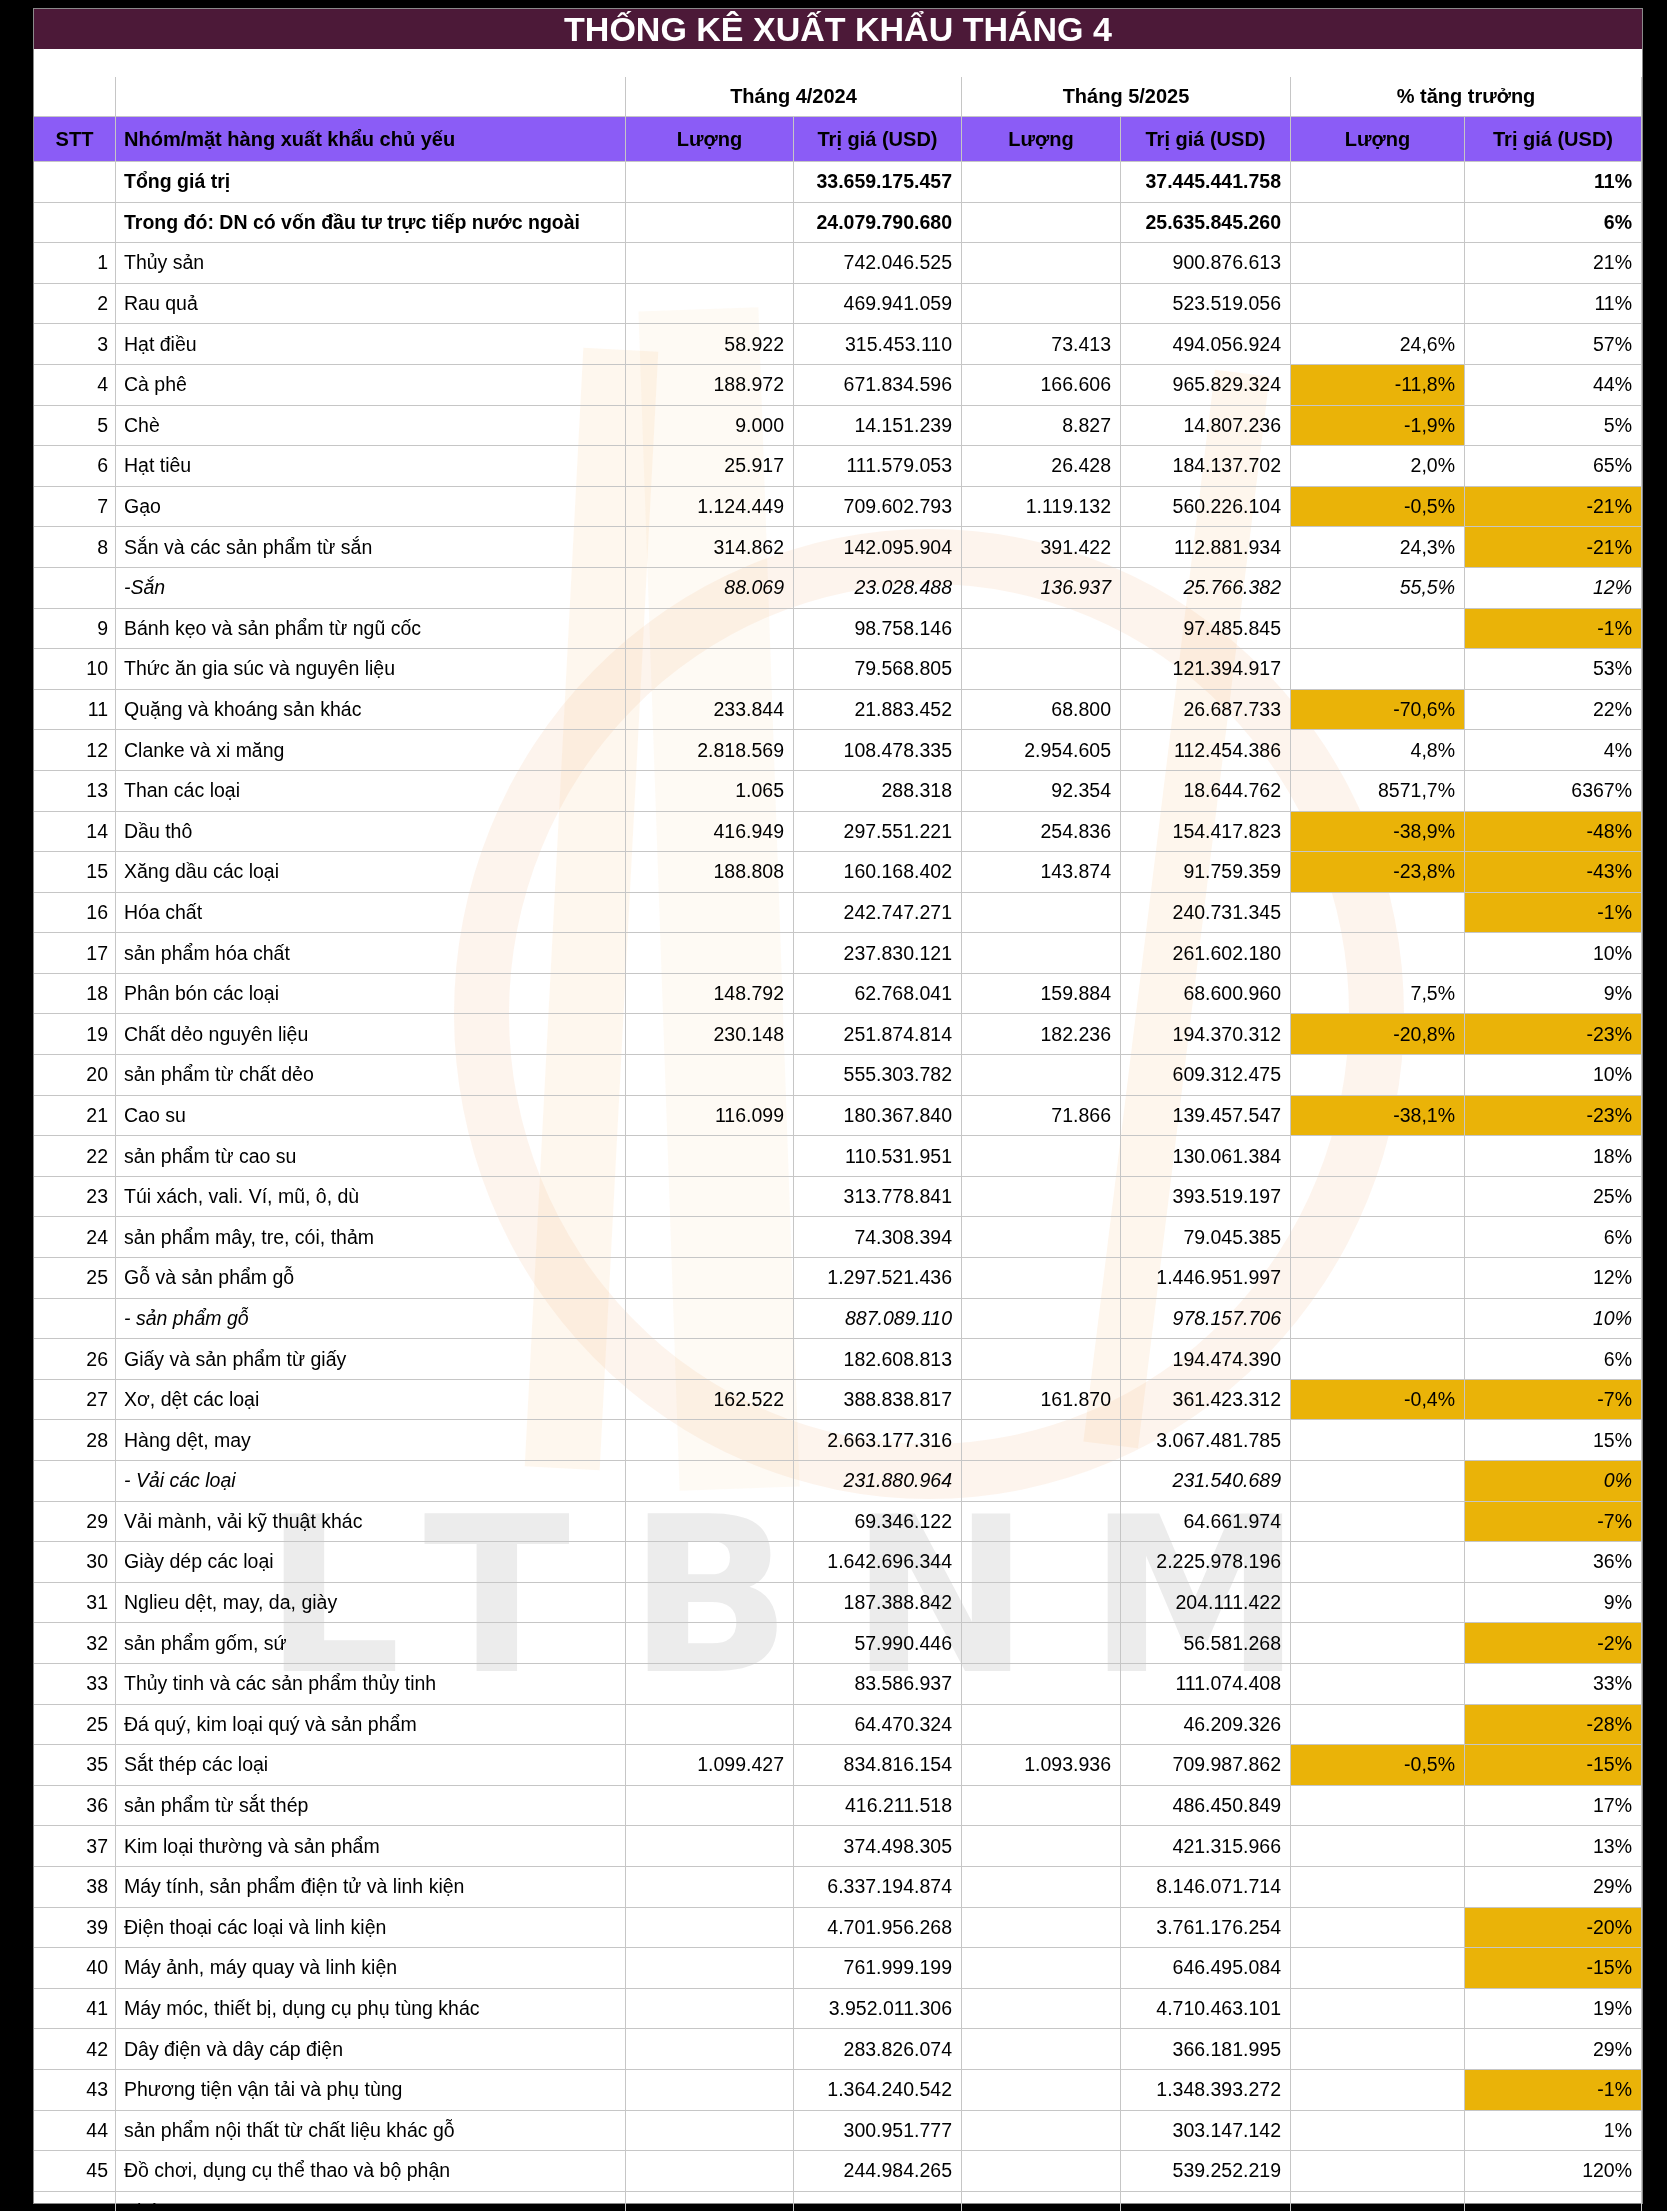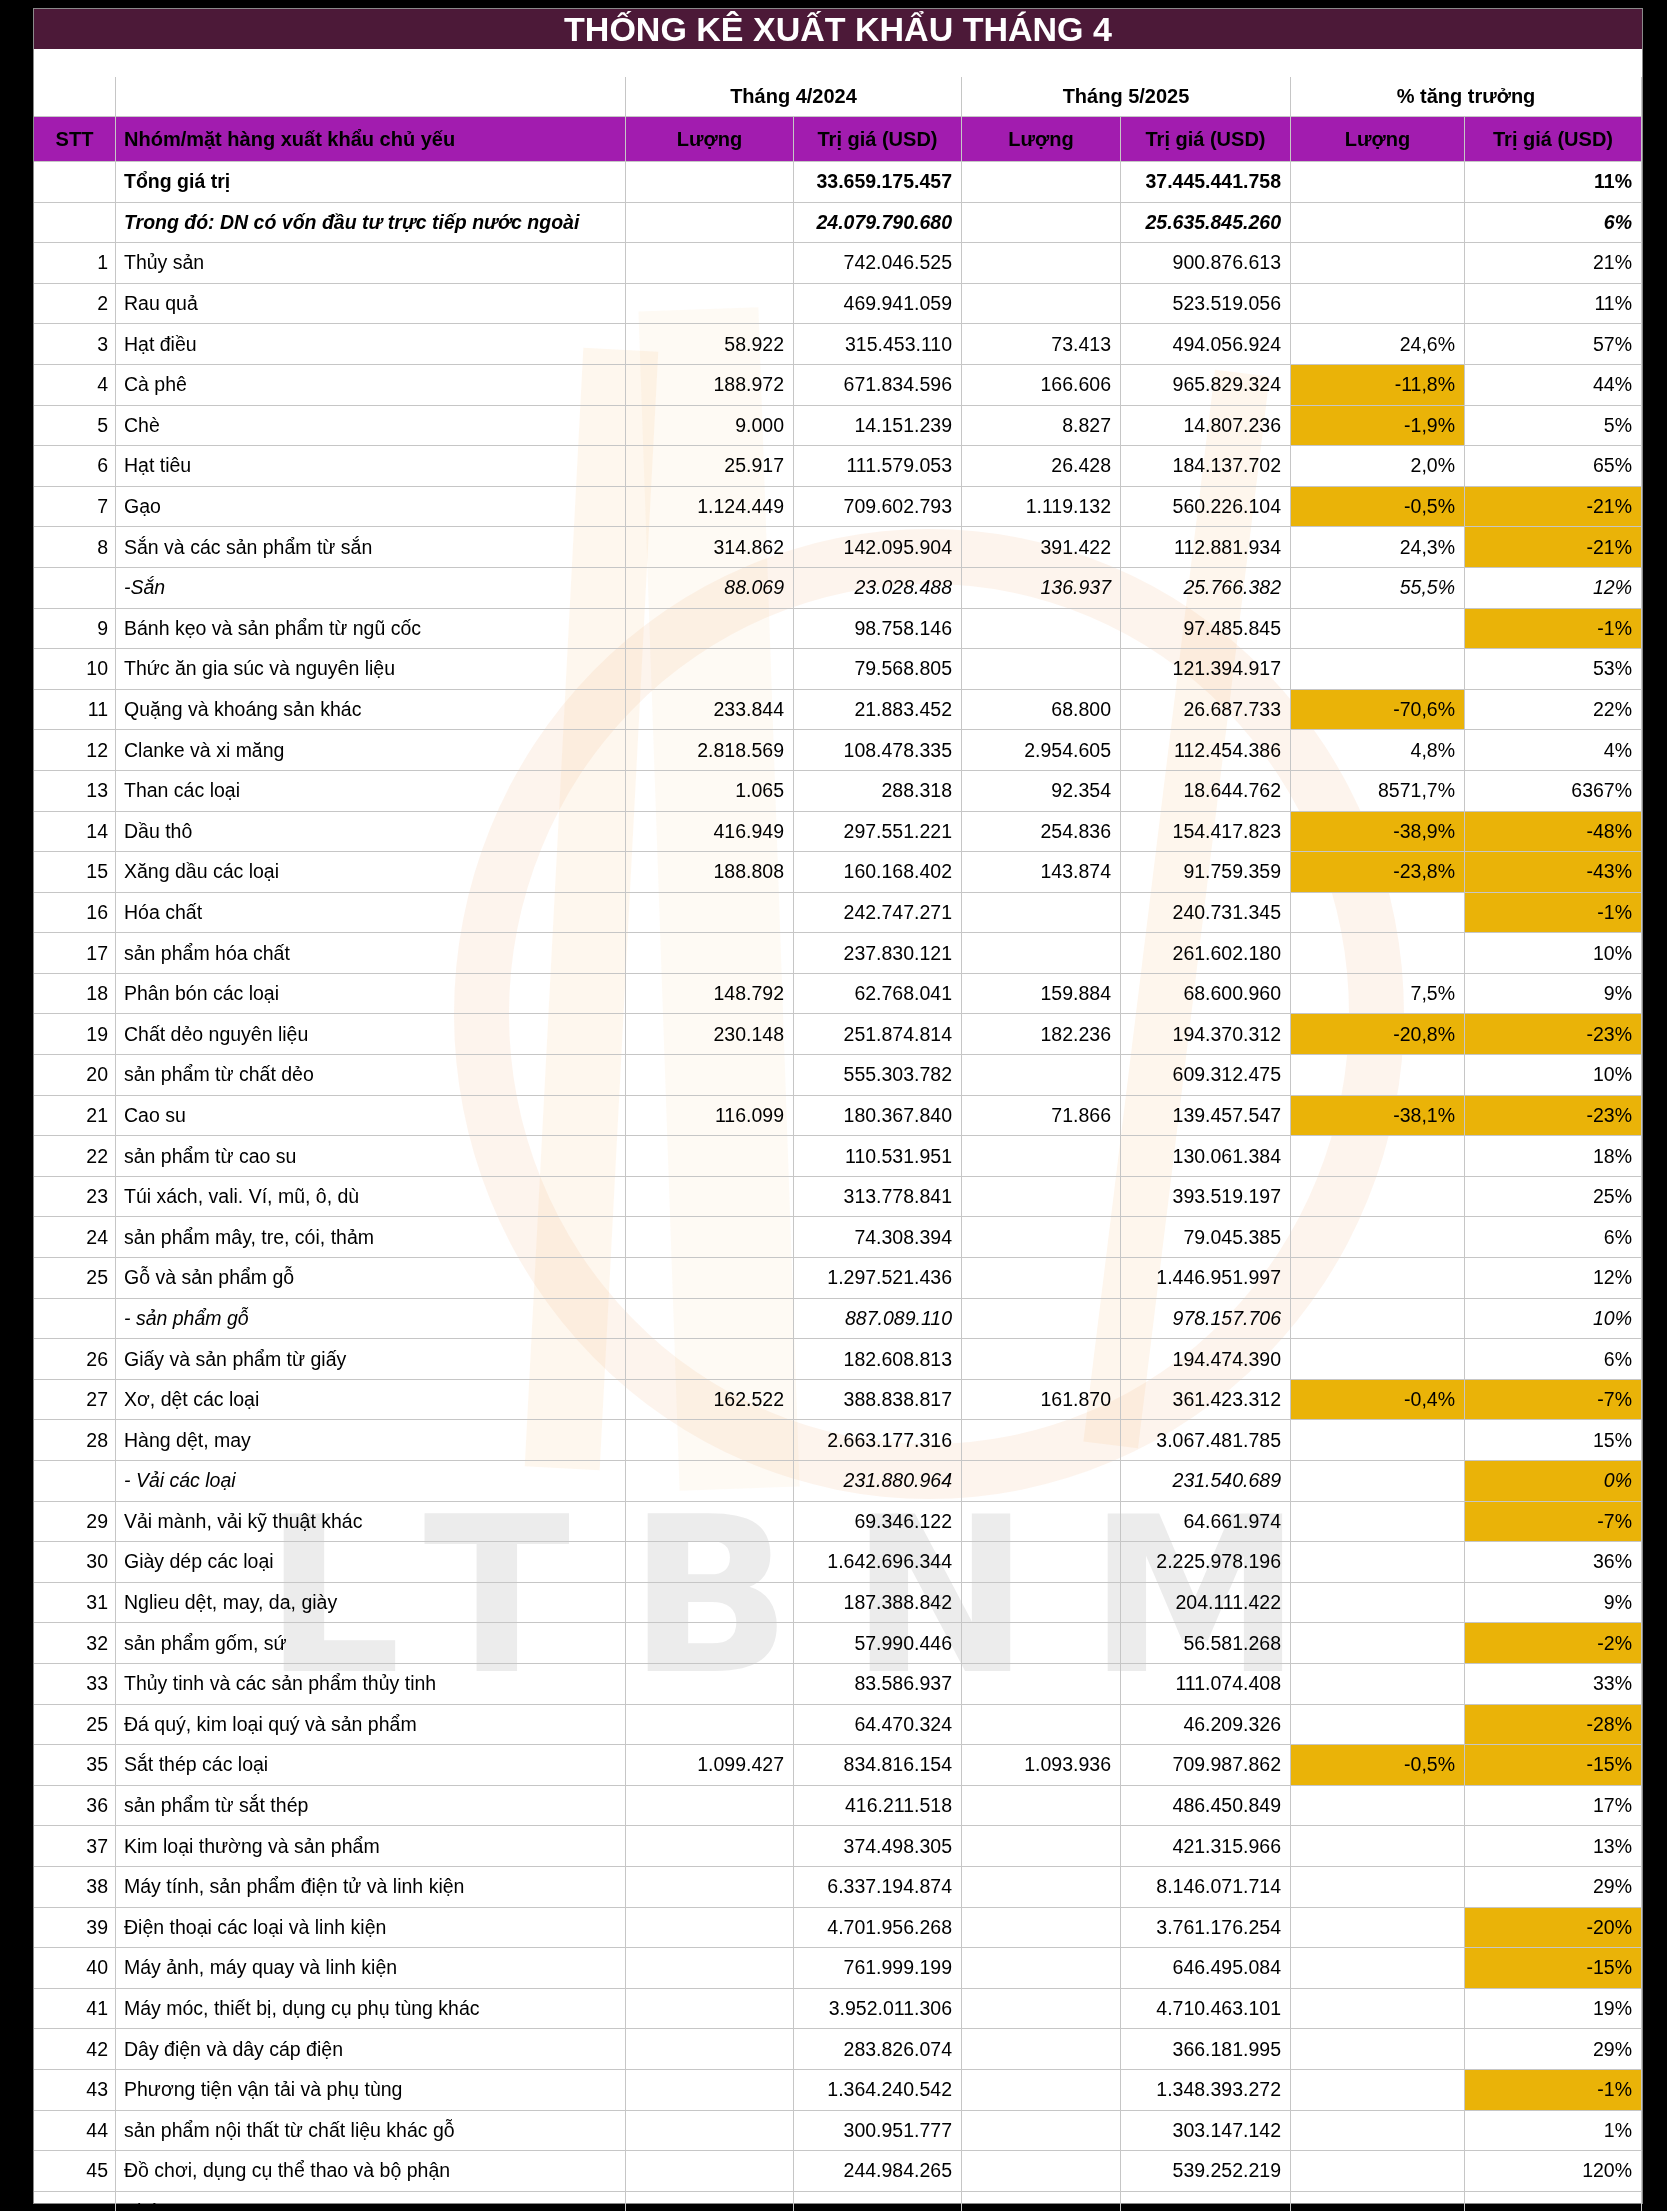--- a/index.html
+++ b/index.html
@@ -15,32 +15,32 @@
   .wm-letters{left:230px;top:1462px;width:1150px;font-size:215px;font-weight:bold;letter-spacing:58px;
               color:rgba(110,110,110,0.13);font-family:"DejaVu Sans",sans-serif;}
   
   .titlebar{position:relative;z-index:1;height:40px;background:#4C1938;color:#fff;display:flex;
             align-items:center;justify-content:center;font-size:34px;font-weight:bold;}
   .grid{display:grid;grid-template-columns:82px 510px 168px 168px 159px 170px 174px 177px;}
   .grid2{display:grid;grid-template-columns:82px 510px 336px 329px 351px;margin-top:28px;}
   .hrow{position:relative;z-index:1;height:40px;background:#fff;}
   .hrow .cell{font-weight:bold;font-size:20px;justify-content:center;}
   .headrow{position:relative;z-index:1;height:45px;}
-  .headrow .cell{background:#a21caf;font-weight:bold;font-size:20px;}
+  .headrow .cell{background:#8b5cf6;font-weight:bold;font-size:20px;}
   .tbody{position:relative;z-index:1;}
   .row{height:40.6px;}
   .cell{display:flex;align-items:center;border-right:1px solid #c6c6c6;border-bottom:1px solid #c6c6c6;
         box-sizing:border-box;font-size:19.5px;white-space:nowrap;overflow:hidden;background:transparent;}
   .c-stt{justify-content:flex-end;padding-right:7px;}
   .c-name{justify-content:flex-start;padding-left:8px;}
   .c-num{justify-content:flex-end;padding-right:9px;}
   .c-center{justify-content:center;padding:0;}
   .pink{background:#eab308;}
   .st-bold{font-weight:bold;text-align:right;}
-  .st-bold-italic{font-weight:bold;font-style:italic;}
+  .st-bold-italic{font-weight:bold;}
   .st-italic{font-style:italic;}
   .sheet{border:1px solid #8a8a8a;box-sizing:border-box;}
 </style>
 </head>
 <body>
 
 <div class="page">
   <div class="sheet">
 
     <div class="wm wm-circle"></div>

